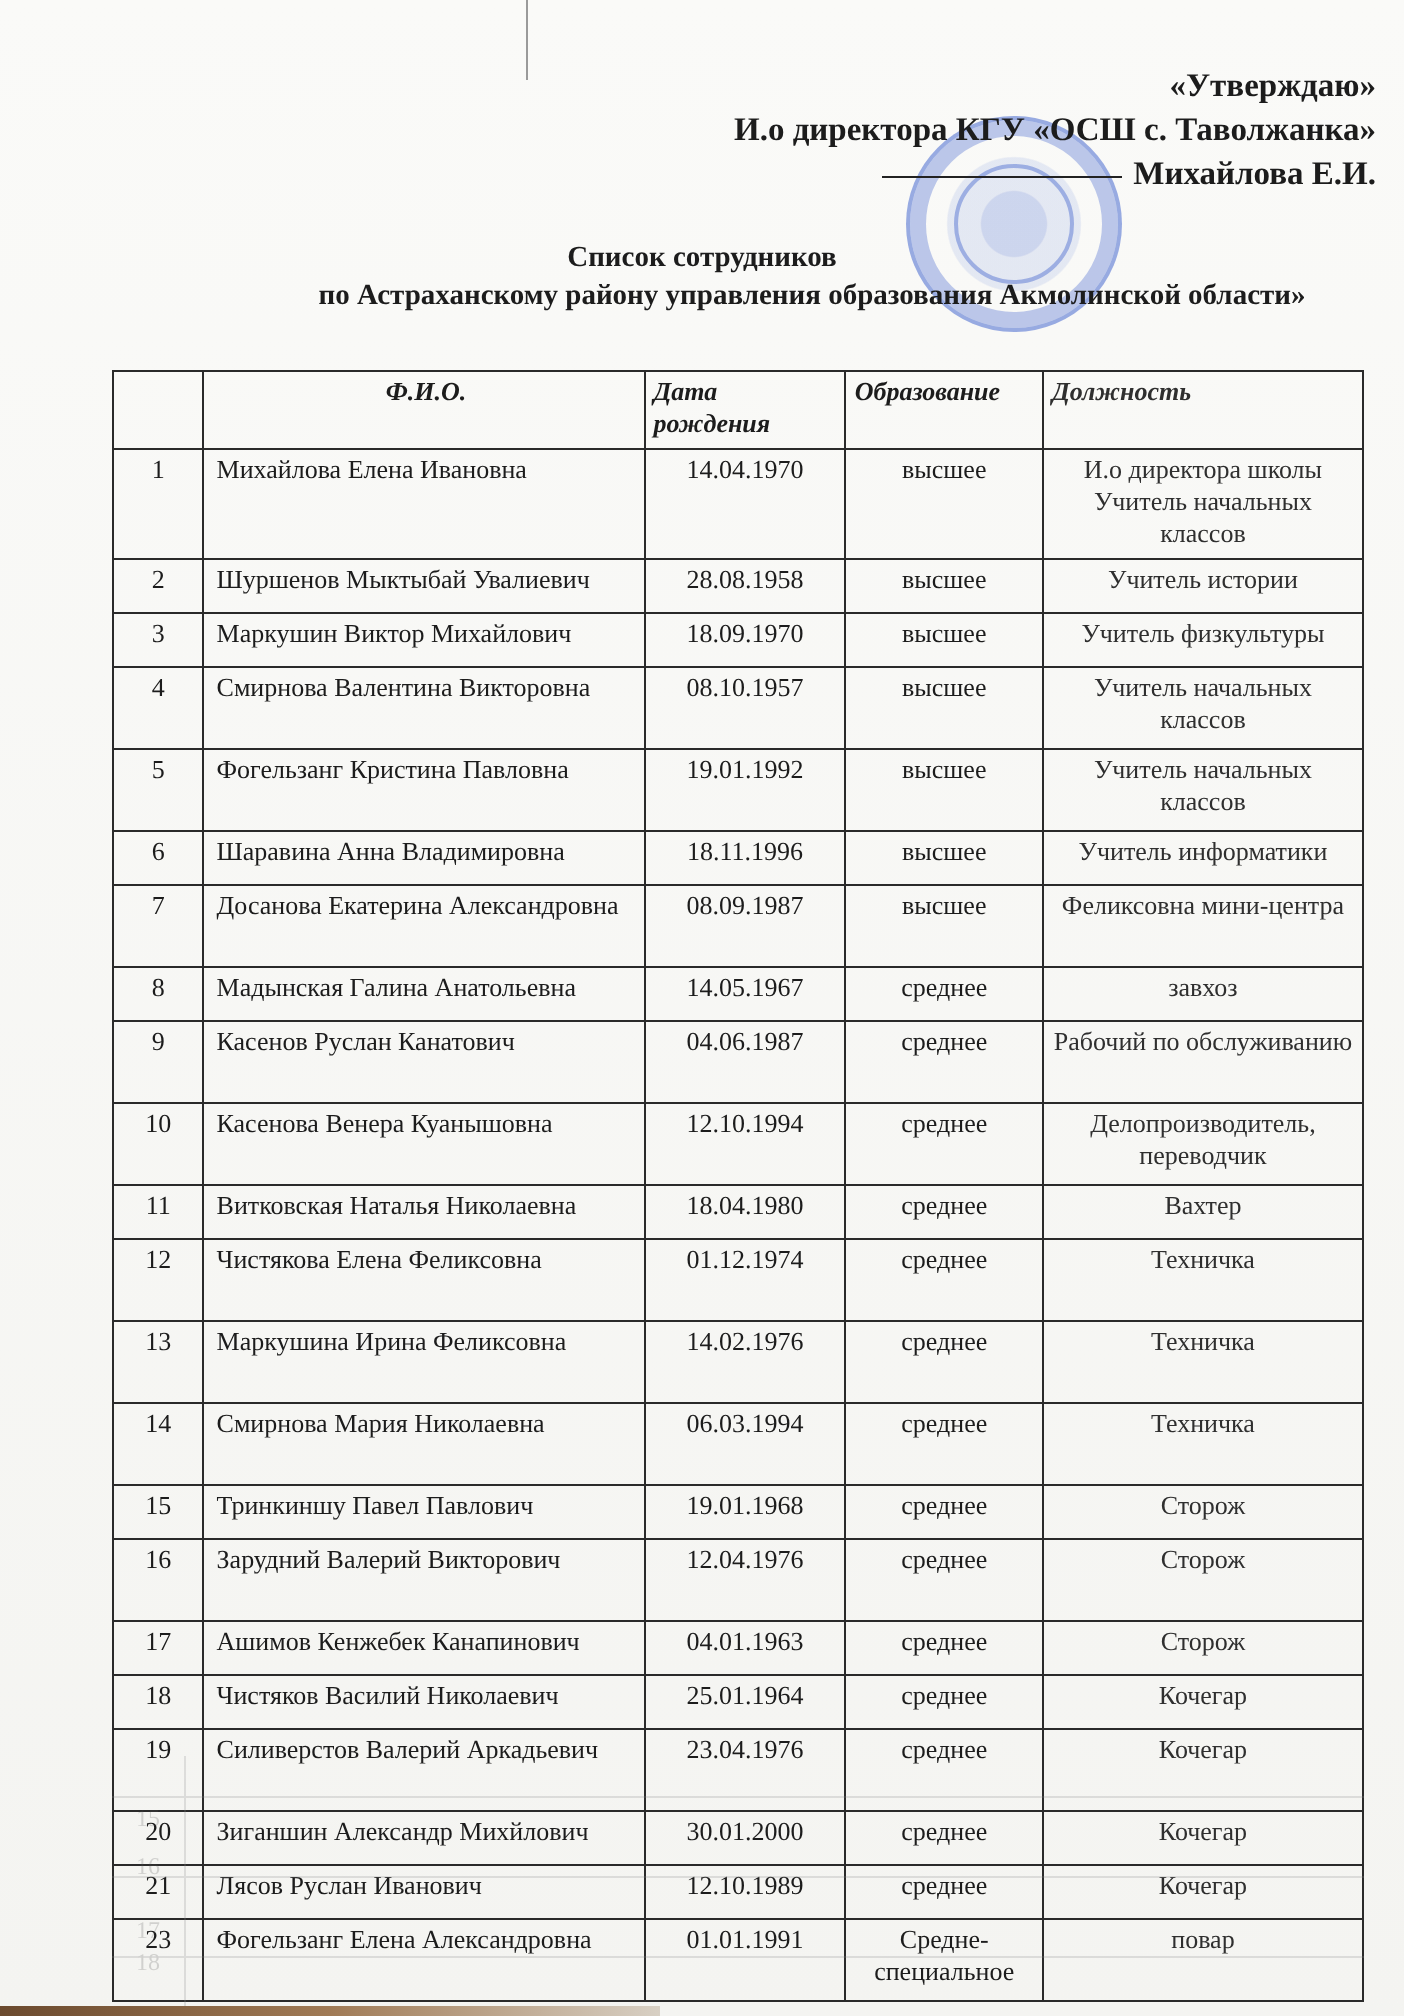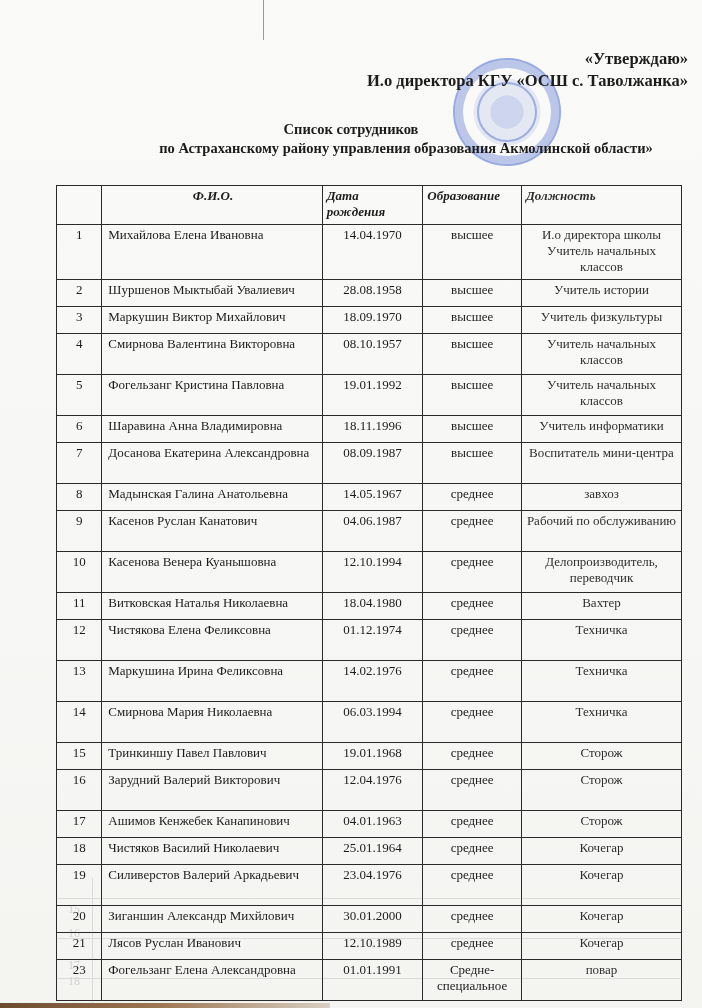--- a/index.html
+++ b/index.html
@@ -5,21 +5,21 @@
     html, body { margin: 0; padding: 0; }
     body {
       width: 702px; height: 1008px; overflow: hidden;
       background: #f7f7f5;
       font-family: "Liberation Serif", serif;
       color: #1c1c1c;
       position: relative;
     }
     .page { position: absolute; inset: 0; background: linear-gradient(180deg,#fafaf8 0%,#f4f4f1 100%); }
     .fold { position: absolute; top: 0; left: 263px; width: 1px; height: 40px; background: #9a9a9a; }
-    .approve { position: absolute; right: 14px; top: 48px; text-align: right; font-weight: bold; font-size: 16.5px; line-height: 22px; }
+    .approve { position: absolute; right: 14px; top: 32px; text-align: right; font-weight: bold; font-size: 16.5px; line-height: 22px; }
     .approve .sign-line { display: inline-block; width: 120px; border-bottom: 1px solid #222; margin-right: 6px; vertical-align: middle; }
     .stamp {
       position: absolute; left: 453px; top: 58px; width: 104px; height: 104px; border-radius: 50%;
       border: 2px solid rgba(40,80,200,0.55);
       box-shadow: inset 0 0 0 6px rgba(255,255,255,0), inset 0 0 0 8px rgba(40,80,200,0.35);
       background: radial-gradient(circle, rgba(40,80,200,0.25) 0 22%, rgba(40,80,200,0.12) 23% 45%, rgba(255,255,255,0) 46%);
       opacity: 0.85;
     }
     .stamp .inner { position: absolute; inset: 22px; border-radius: 50%; border: 2px solid rgba(40,80,200,0.45); }
     .title-block { position: absolute; left: 0; right: 0; top: 120px; text-align: center; font-weight: bold; font-size: 14.5px; line-height: 19px; }
@@ -52,20 +52,21 @@
 <div class="page">
   <div class="fold"></div>
 
   <div class="stamp">
       <div class="inner"></div>
     </div>
 
   <div class="approve">
     <div>«Утверждаю»</div>
     <div>И.о директора КГУ «ОСШ с. Таволжанка»</div>
+    <div><span class="sign-line"></span><span>Михайлова Е.И.</span></div>
   </div>
 
   <div class="title-block">
     <div class="t1">Список сотрудников</div>
     <div class="t3">по Астраханскому району управления образования Акмолинской области»</div>
   </div>
 
   <table class="staff">
     <thead>
       <tr>
@@ -117,21 +118,21 @@
           <td class="c-name">Шаравина Анна Владимировна</td>
           <td class="c-date">18.11.1996</td>
           <td class="c-edu">высшее</td>
           <td class="c-pos">Учитель информатики</td>
         </tr>
         <tr class="r tall">
           <td class="c-num">7</td>
           <td class="c-name">Досанова Екатерина Александровна</td>
           <td class="c-date">08.09.1987</td>
           <td class="c-edu">высшее</td>
-          <td class="c-pos">Воспитатель мини-центра</td>
+          <td class="c-pos">Феликсовна мини-центра</td>
         </tr>
         <tr class="r ">
           <td class="c-num">8</td>
           <td class="c-name">Мадынская Галина Анатольевна</td>
           <td class="c-date">14.05.1967</td>
           <td class="c-edu">среднее</td>
           <td class="c-pos">завхоз</td>
         </tr>
         <tr class="r tall">
           <td class="c-num">9</td>

